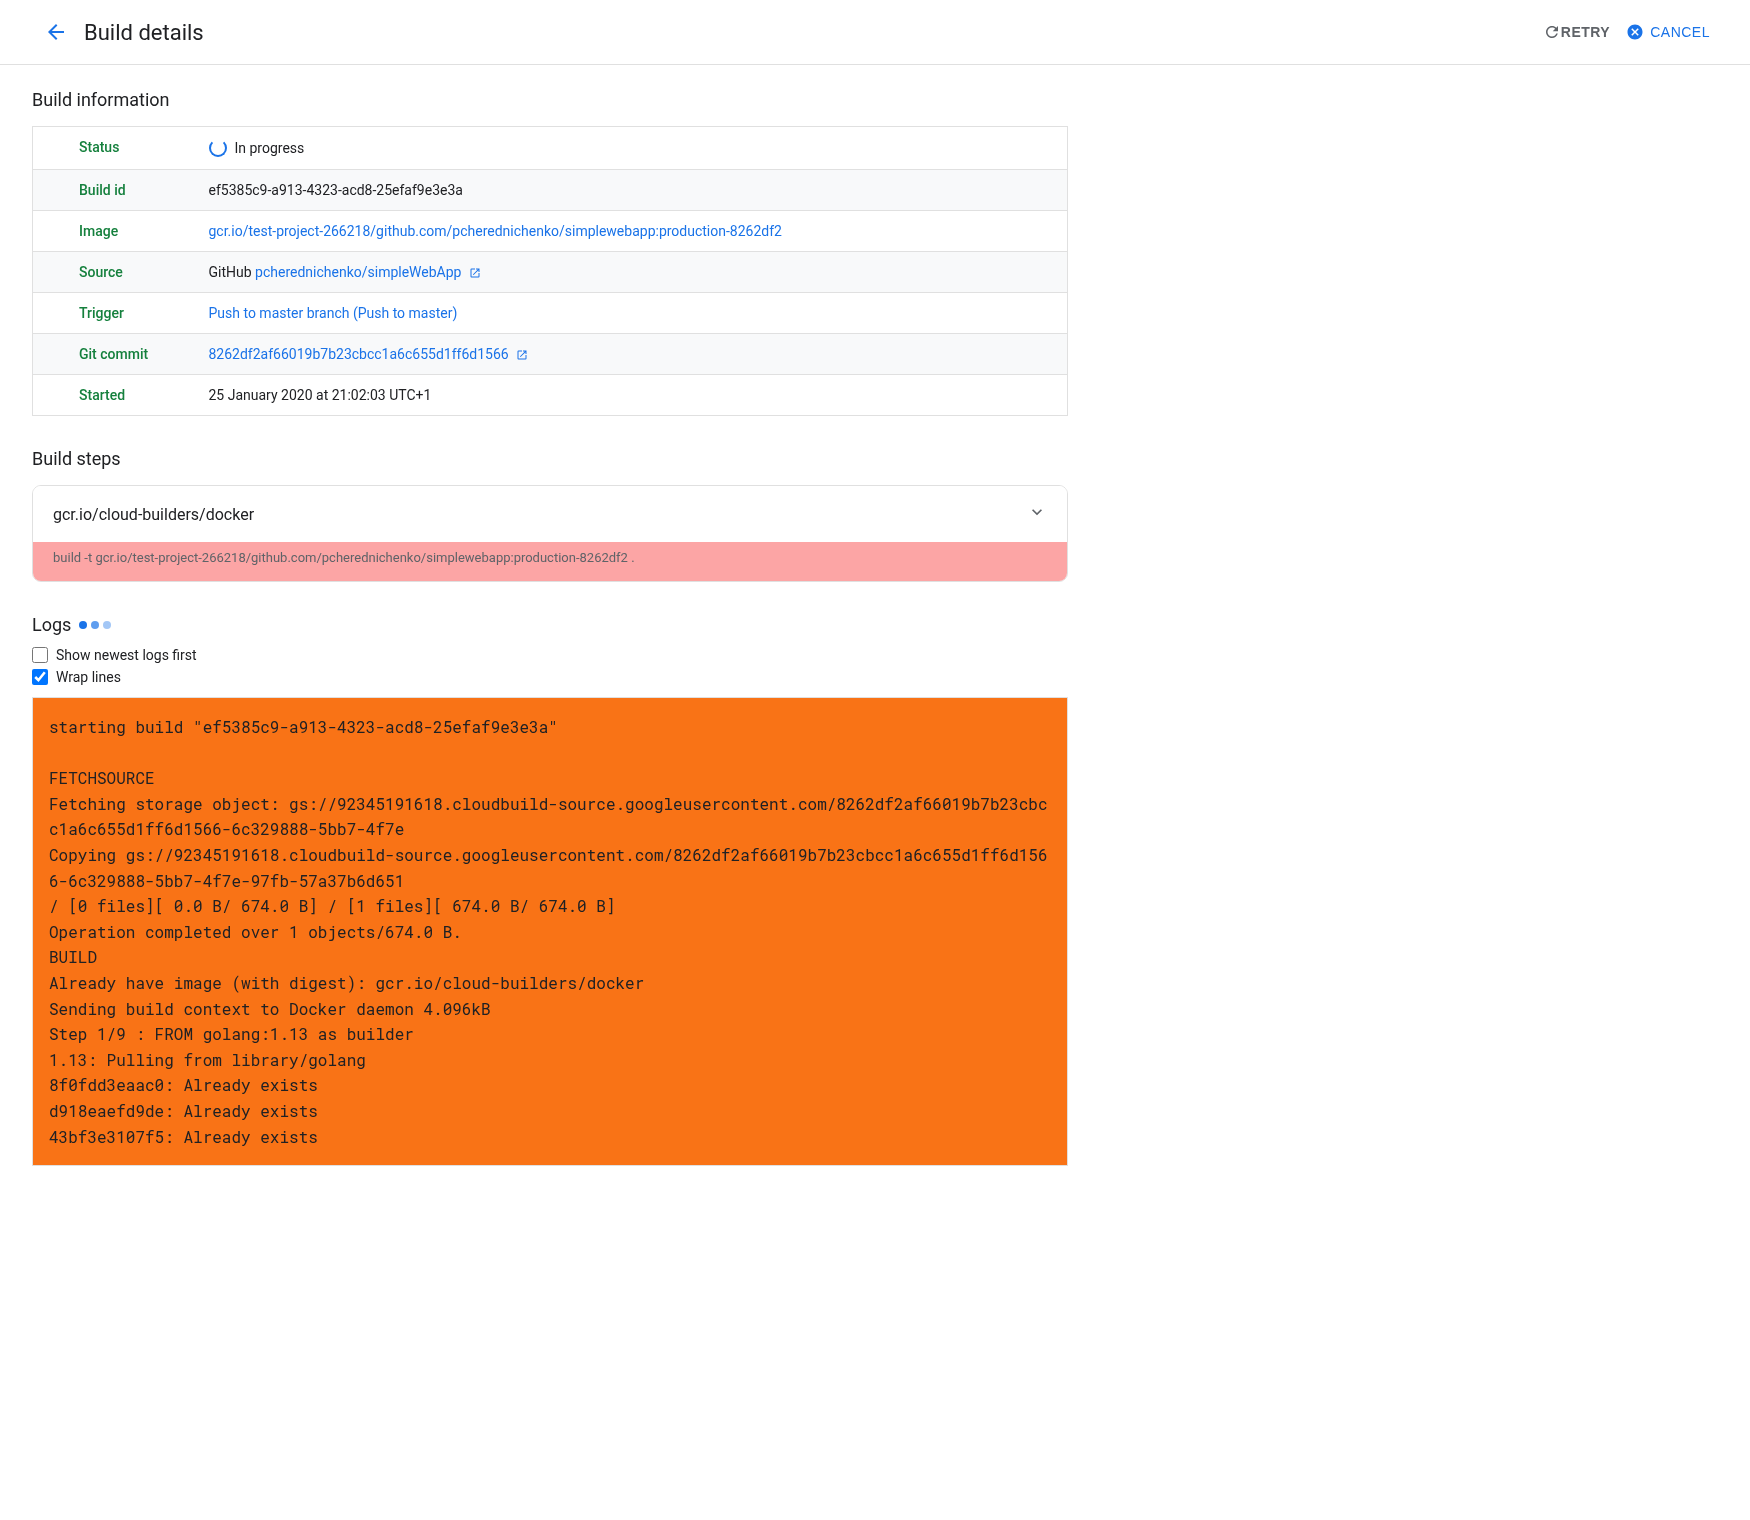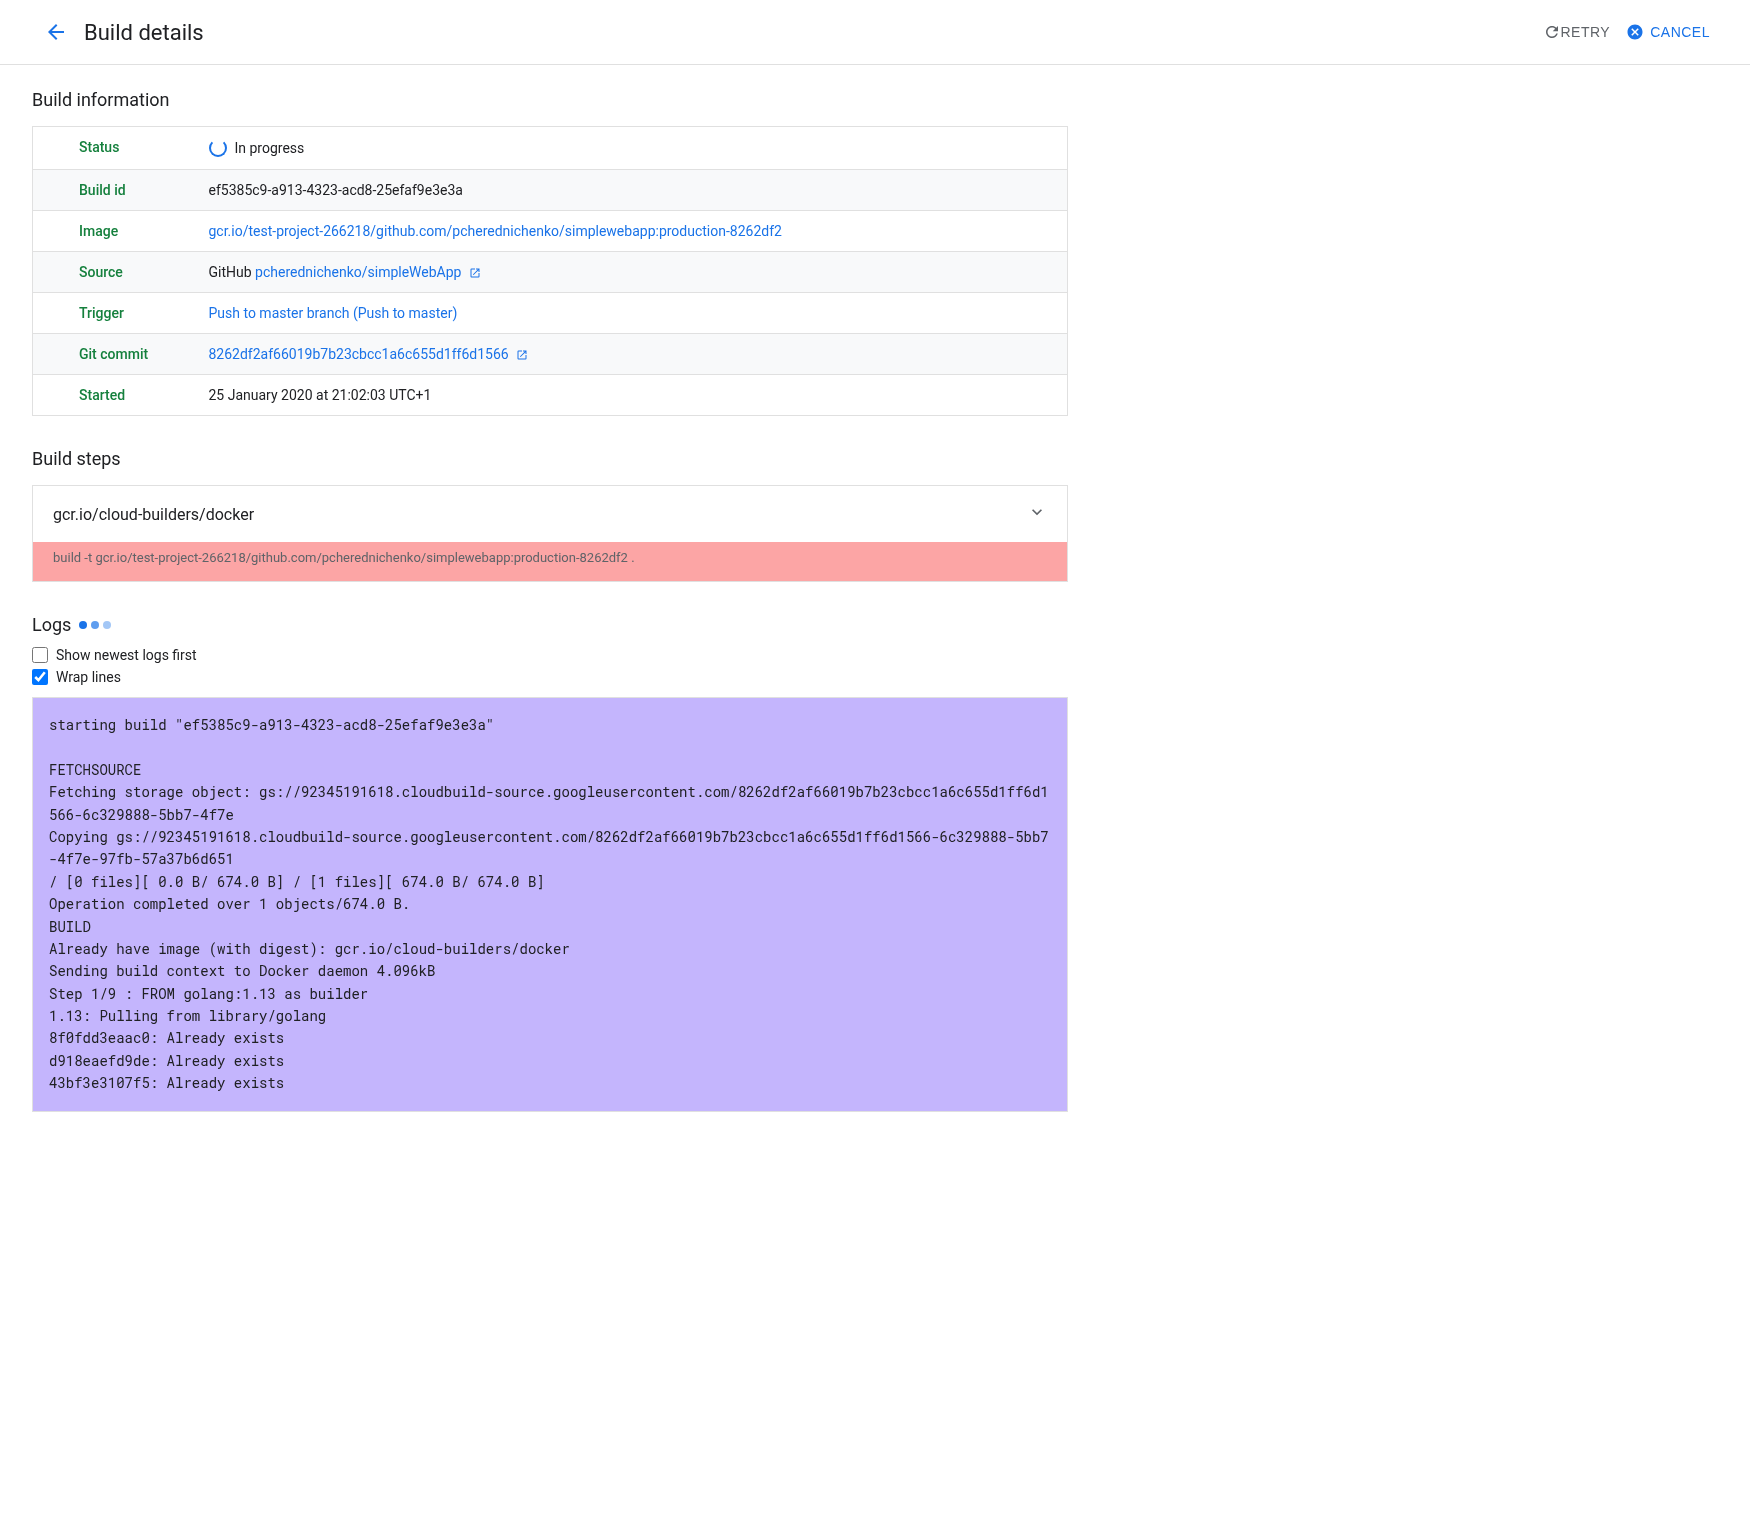--- a/index.html
+++ b/index.html
@@ -39,21 +39,21 @@
       align-items: center;
       gap: 16px;
     }
     .btn-retry {
       display: flex;
       align-items: center;
       background: none;
       border: none;
       color: #5f6368;
       font-size: 14px;
-      font-weight: 400;
+      font-weight: 700;
       cursor: pointer;
       letter-spacing: 0.5px;
     }
     .btn-cancel {
       display: flex;
       align-items: center;
       gap: 6px;
       background: none;
       border: none;
       color: #1a73e8;
@@ -149,21 +149,21 @@
       margin-left: 4px;
       vertical-align: middle;
     }
 
     
     .build-steps {
       margin-bottom: 32px;
     }
     .step-card {
       border: 1px solid #e0e0e0;
-      border-radius: 0;
+      border-radius: 9px;
       overflow: hidden;
     }
     .step-header {
       display: flex;
       align-items: center;
       justify-content: space-between;
       padding: 16px 20px;
       background: #fff;
       cursor: pointer;
     }
@@ -228,24 +228,24 @@
     .checkbox-label {
       font-size: 14px;
       color: #202124;
       cursor: pointer;
     }
 
     .log-box {
       border: 1px solid #e0e0e0;
       padding: 16px;
       font-family: 'Roboto Mono', 'Courier New', monospace;
-      font-size: 14px;
+      font-size: 16px;
       line-height: 1.6;
       color: #202124;
-      background: #c4b5fd;
+      background: #f97316;
       white-space: pre-wrap;
       word-break: break-all;
       min-height: 300px;
     }
   </style>
 </head>
 <body>
 
 <div class="header">
   <button class="back-btn">

